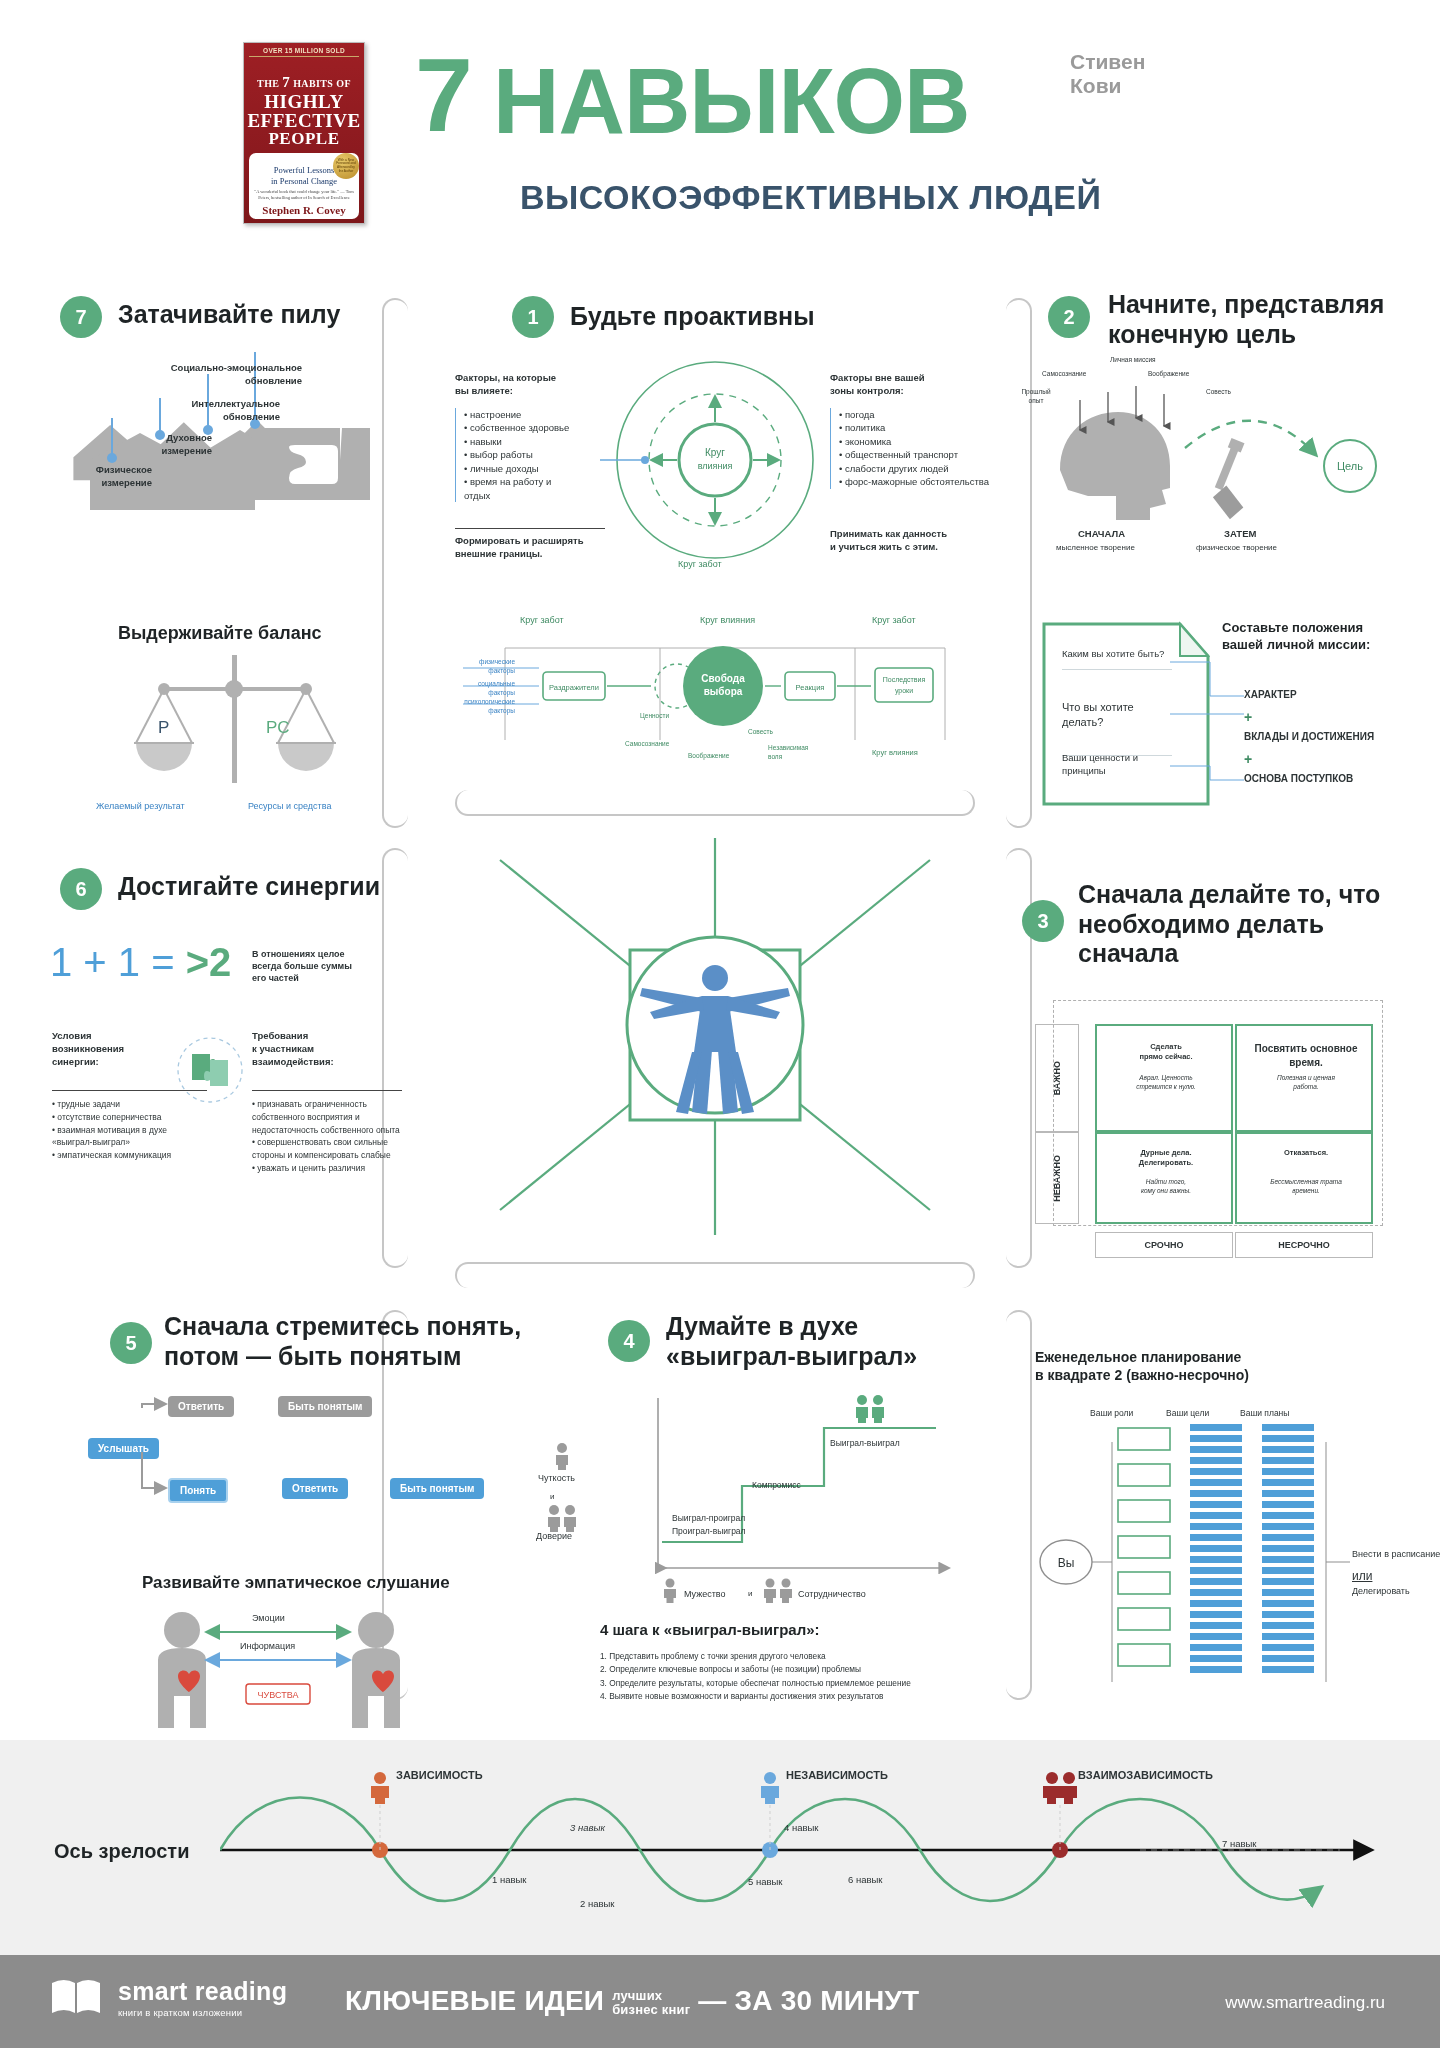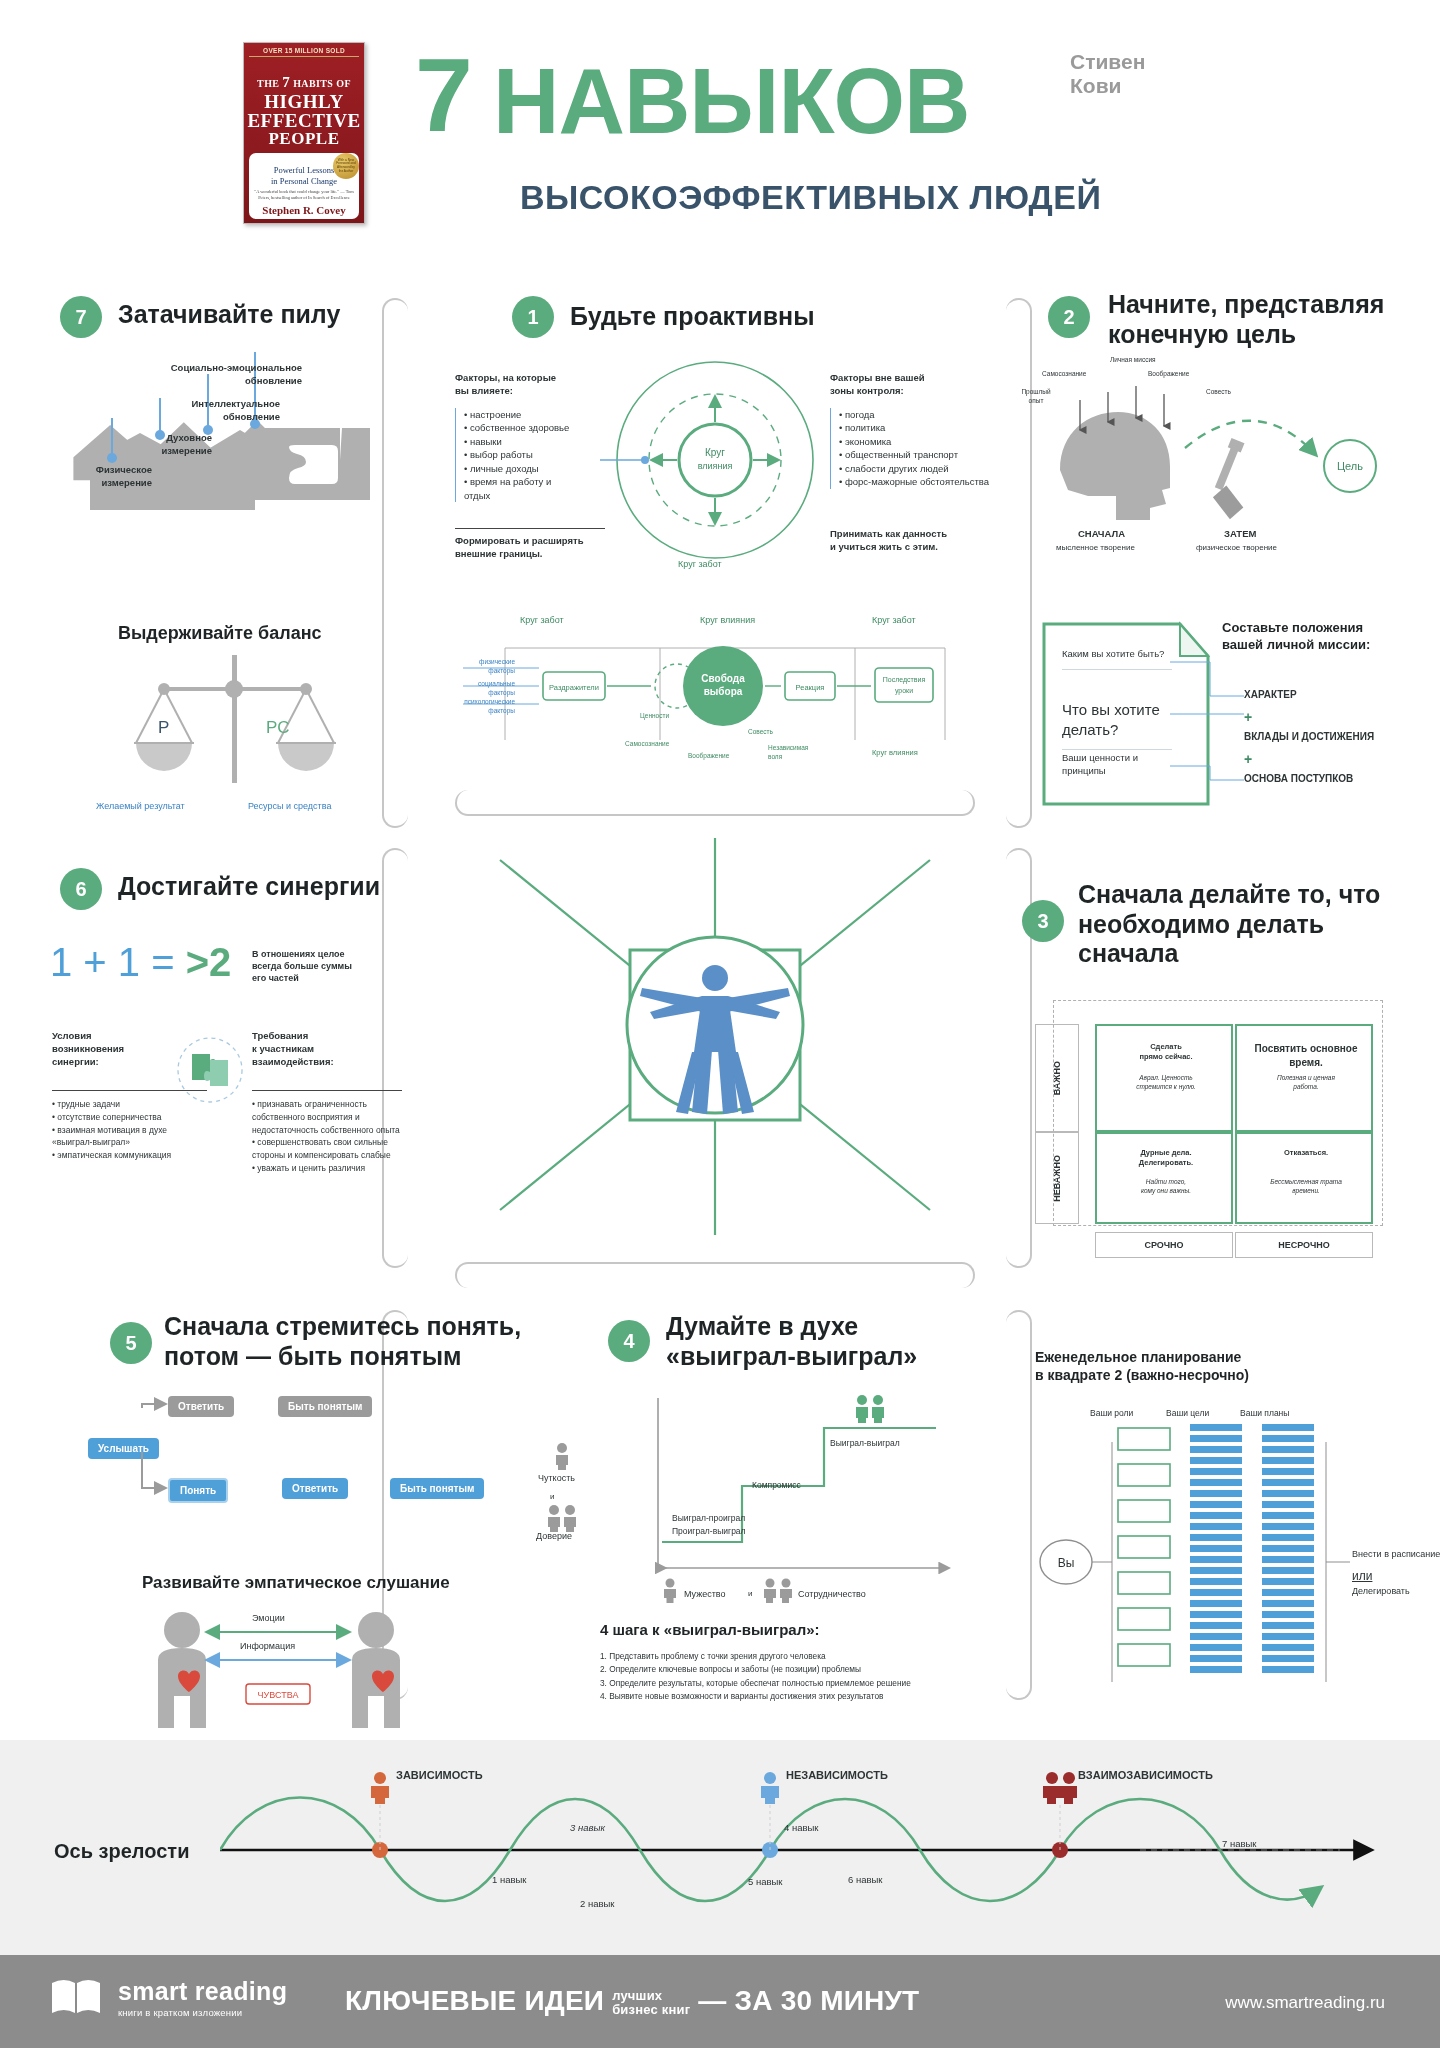--- a/index.html
+++ b/index.html
@@ -328,21 +328,21 @@
   <div class="lbl lbl-sm" style="left:1196px;top:543px;font-size:8px;">физическое творение</div>
 
   <div class="sec-title" style="left:1222px;top:620px;width:210px;white-space:pre-line;font-size:13px;">Составьте положения
 вашей личной миссии:</div>
 
   <svg style="position:absolute;left:1040px;top:620px;" width="175" height="190">
     <path d="M4,4 L140,4 L168,36 L168,184 L4,184 Z" fill="#fff" stroke="#5aab7e" stroke-width="3"></path>
     <path d="M140,4 L140,36 L168,36 Z" fill="#eef6f1" stroke="#5aab7e" stroke-width="2"></path>
   </svg>
   <div class="lbl" style="left:1062px;top:648px;width:110px;font-size:9.5px;border-bottom:1px solid #cfd8dc;padding-bottom:8px;">Каким вы хотите быть?</div>
-  <div class="lbl" style="left:1062px;top:700px;width:110px;font-size:15px;border-bottom:1px solid #cfd8dc;padding-bottom:8px;">Что вы хотите делать?</div>
+  <div class="lbl" style="left:1062px;top:700px;width:110px;font-size:11px;border-bottom:1px solid #cfd8dc;padding-bottom:25px;">Что вы хотите делать?</div>
   <div class="lbl" style="left:1062px;top:752px;width:110px;font-size:9.5px;">Ваши ценности и принципы</div>
 
   <div class="lbl lbl-b" style="left:1244px;top:688px;font-size:10px;">ХАРАКТЕР</div>
   <div class="lbl lbl-b grn" style="left:1244px;top:708px;font-size:14px;">+</div>
   <div class="lbl lbl-b" style="left:1244px;top:730px;font-size:10px;">ВКЛАДЫ И ДОСТИЖЕНИЯ</div>
   <div class="lbl lbl-b grn" style="left:1244px;top:750px;font-size:14px;">+</div>
   <div class="lbl lbl-b" style="left:1244px;top:772px;font-size:10px;">ОСНОВА ПОСТУПКОВ</div>
   <svg style="position:absolute;left:1170px;top:650px;" width="80" height="140">
     <line x1="0" y1="12" x2="40" y2="12" stroke="#6aa8dd" stroke-width="1"></line>
     <line x1="40" y1="12" x2="40" y2="46" stroke="#6aa8dd" stroke-width="1"></line>

